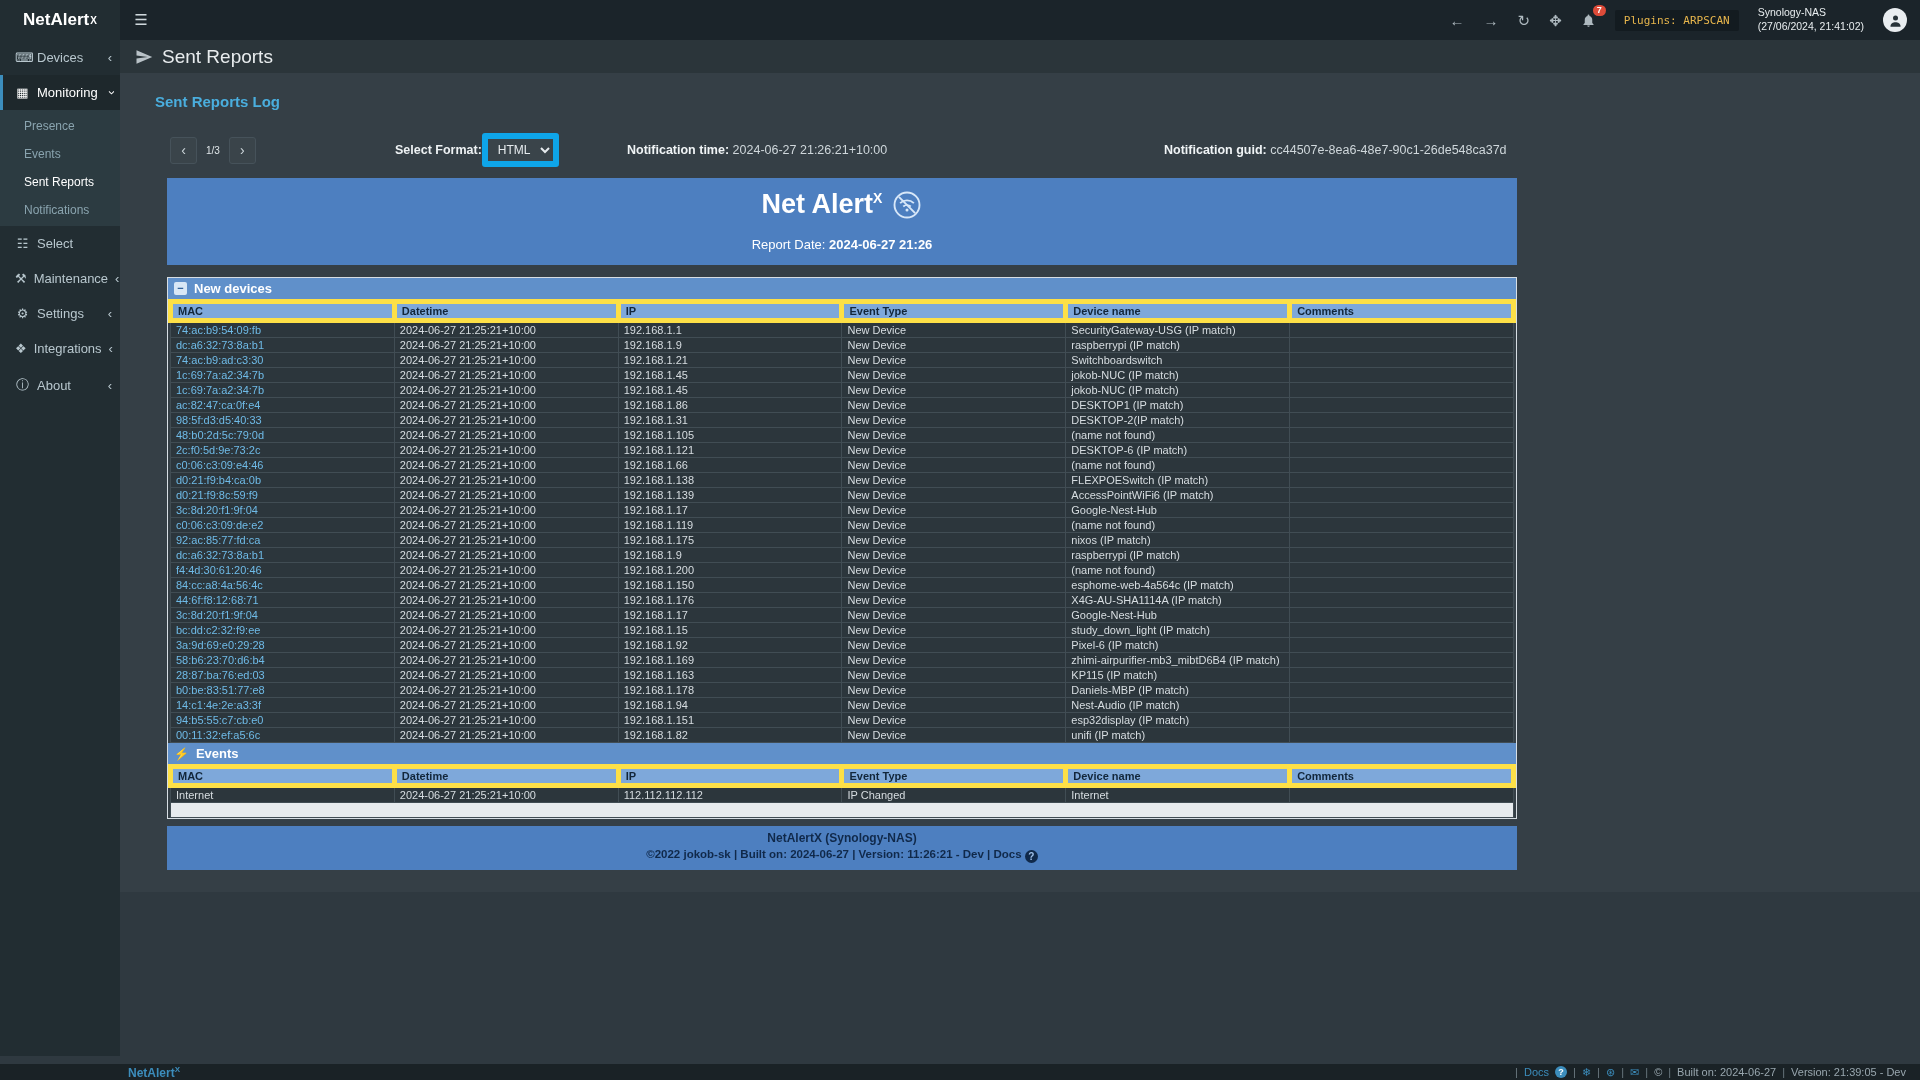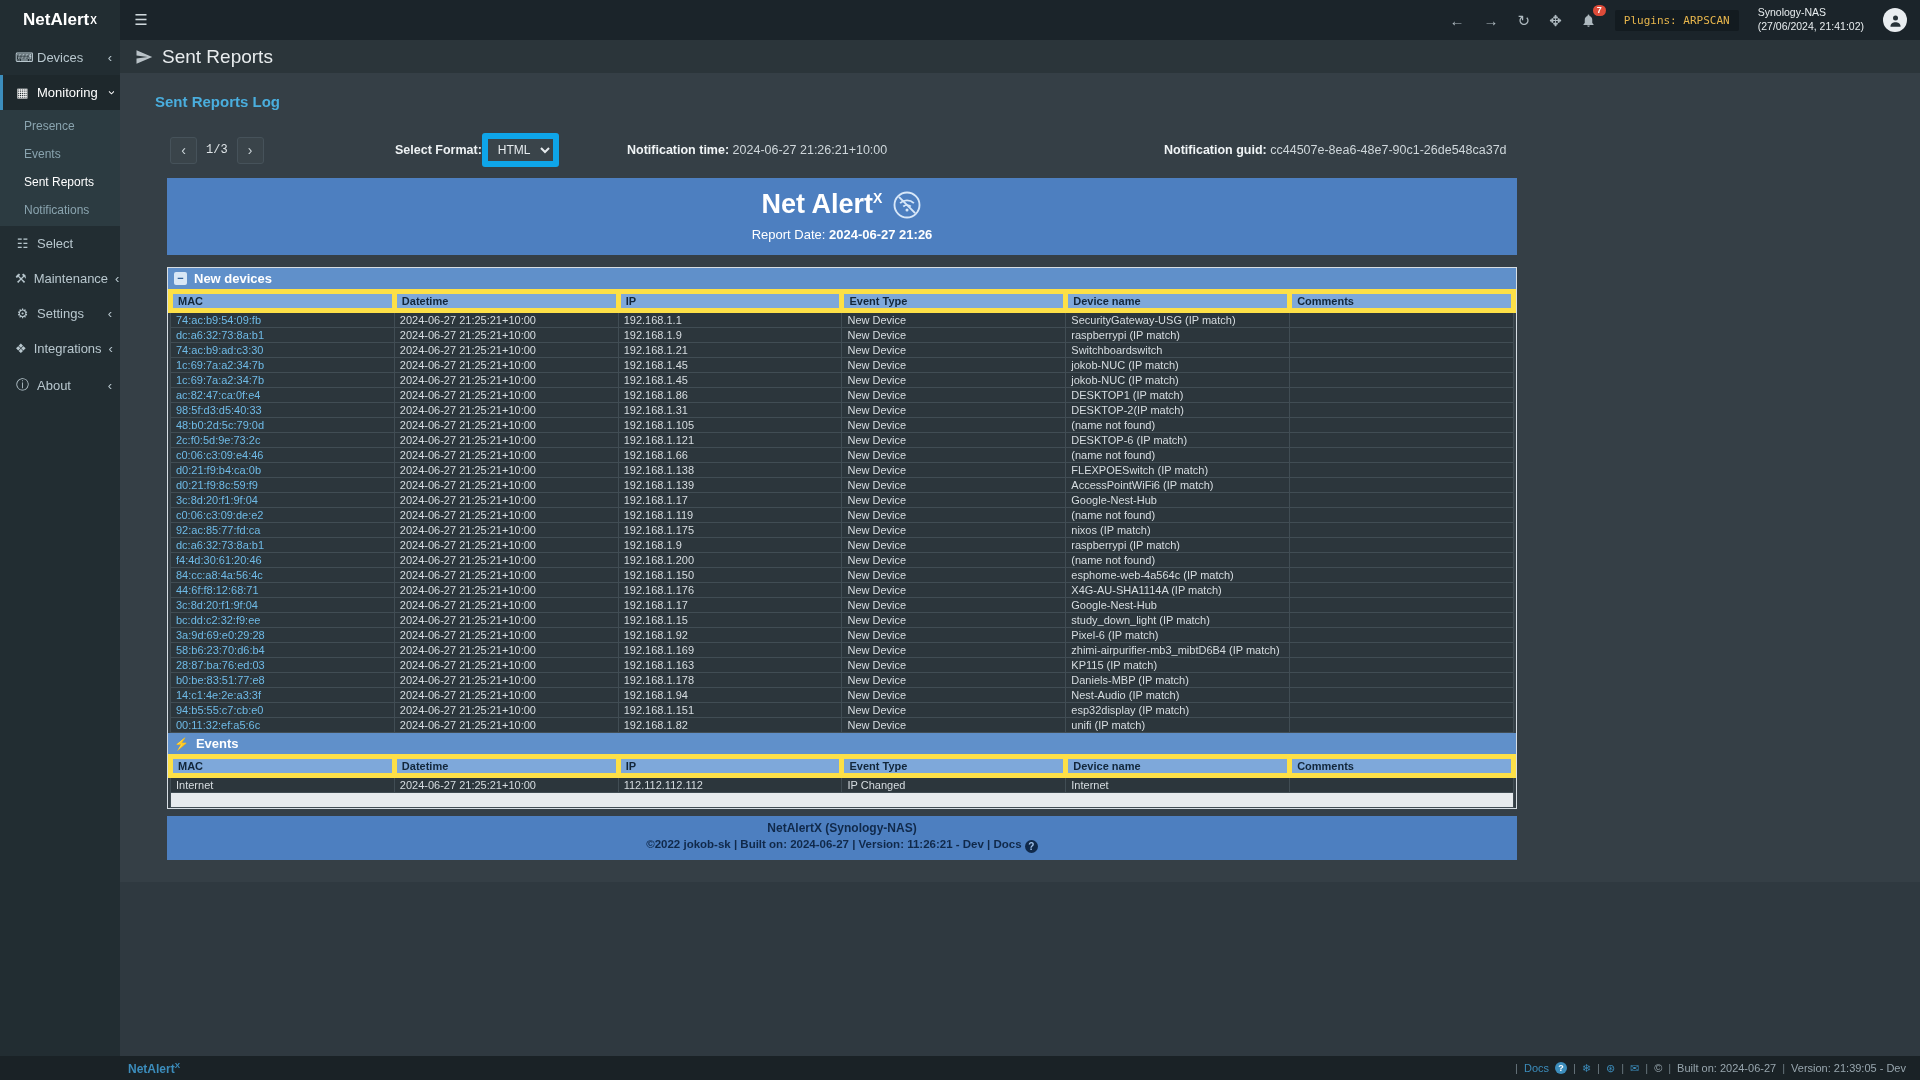--- a/index.html
+++ b/index.html
@@ -46,37 +46,37 @@
     padding: 0 15px; gap: 9px; }
   .page-title { color: #e8ecee; font-size: 19px; font-weight: normal; }
   .plane-icon { color: #b9c2c7; display: flex; }
   .panel { background: #353f46; padding-bottom: 22px; }
   .log-title { color: #4aaede; font-size: 15px; font-weight: bold; padding: 20px 0 0 35px; cursor: pointer; display: inline-block; }
   .controls { display: flex; align-items: center; margin: 22px 0 0 50px; width: 1350px; }
   .ctrl-pag { width: 225px; display: flex; align-items: center; gap: 9px; }
   .pag-btn { width: 27px; height: 27px; background: #3a444a; border: 1px solid #46525a;
     border-radius: 3px; color: #cdd6da; display: flex; align-items: center; justify-content: center;
     font-size: 14px; cursor: pointer; }
-  .pag-label { color: #dfe5e8; font-size: 12px; font-family: Liberation Mono, monospace; }
+  .pag-label { color: #dfe5e8; font-size: 10px; }
   .ctrl-format { width: 232px; display: flex; align-items: center; gap: 0;
     color: #eef2f4; font-size: 12.5px; font-weight: bold; }
   select { background: #3a444a; color: #e6ebee; border: 6px solid #0ea5e9; border-radius: 3px;
     font-size: 12px; padding: 3px 6px; font-family: inherit; cursor: pointer; }
   .ctrl-time { width: 537px; font-size: 12.5px; color: #cfd7db; }
   .ctrl-guid { font-size: 12.5px; color: #cfd7db; }
   .ctrl-time b, .ctrl-guid b { color: #f0f4f6; }
 
   
   .report { width: 1350px; margin: 11px 0 0 47px; }
   .rpt-head { background: #4d7fc0; color: #fff; text-align: center; padding: 11px 0 13px; }
   .rpt-title { font-size: 27px; font-weight: bold; display: flex; align-items: center;
     justify-content: center; gap: 10px; }
   .rpt-title sup { font-size: 14px; }
   .rpt-logo { display: flex; }
-  .rpt-date { font-size: 13px; margin-top: 7px; }
+  .rpt-date { font-size: 13px; margin-top: 17px; }
   .rpt-body { margin-top: 12px; border: 1px solid #d7dee4; }
   .rpt-sec-head { background: #6090ca; color: #fff; font-weight: bold; font-size: 13px;
     padding: 3px 6px; display: flex; align-items: center; gap: 7px; }
   .secbox { width: 13px; height: 13px; background: #d9e7f6; color: #2b5e97; border-radius: 2px;
     display: inline-flex; align-items: center; justify-content: center; font-size: 11px;
     font-weight: bold; line-height: 1; }
   .bolt { color: #ffd75e; font-size: 12px; line-height: 1; }
   .rpt-table { width: 100%; border-collapse: collapse; table-layout: fixed; }
   .rpt-table th { background: #7ea8da; color: #12263a; font-size: 11px; font-weight: bold;
     text-align: left; padding: 1px 5px; border: 5px solid #fde047; }
@@ -85,21 +85,21 @@
   .mac-link { color: #6fbbe8; text-decoration: none; }
   tr.blank td { background: #e7ebee; height: 9px; }
   .rpt-foot { background: #4d7fc0; margin-top: 7px; text-align: center; padding: 5px 0 7px; color: #10294a; }
   .rpt-foot .l1 { font-size: 12px; font-weight: bold; }
   .rpt-foot .l2 { font-size: 11.5px; font-weight: bold; margin-top: 3px; }
   .qmark { display: inline-flex; width: 13px; height: 13px; border-radius: 50%; background: #10294a;
     color: #9fc0e8; font-size: 10px; align-items: center; justify-content: center;
     font-weight: bold; vertical-align: -2px; cursor: pointer; }
 
   
-  .footer { position: fixed; bottom: 0; left: 0; right: 0; height: 24px; background: #1a2226;
+  .footer { position: fixed; bottom: 0; left: 0; right: 0; height: 16px; background: #1a2226;
     display: flex; align-items: center; padding: 0 14px 0 128px; font-size: 11px; color: #98a6ae; z-index: 20; }
   .footer-brand { color: #3c8dbc; font-weight: bold; font-size: 12px; cursor: pointer; }
   .footer-brand sup { font-size: 8px; }
   .footer-right { margin-left: auto; display: flex; align-items: center; gap: 6px; }
   .f-link { color: #3c8dbc; text-decoration: none; }
   .qmark-blue { display: inline-flex; width: 12px; height: 12px; border-radius: 50%;
     background: #3c8dbc; color: #fff; font-size: 9px; align-items: center; justify-content: center;
     font-weight: bold; cursor: pointer; }
   .sep { color: #6c7a82; }
 </style>

